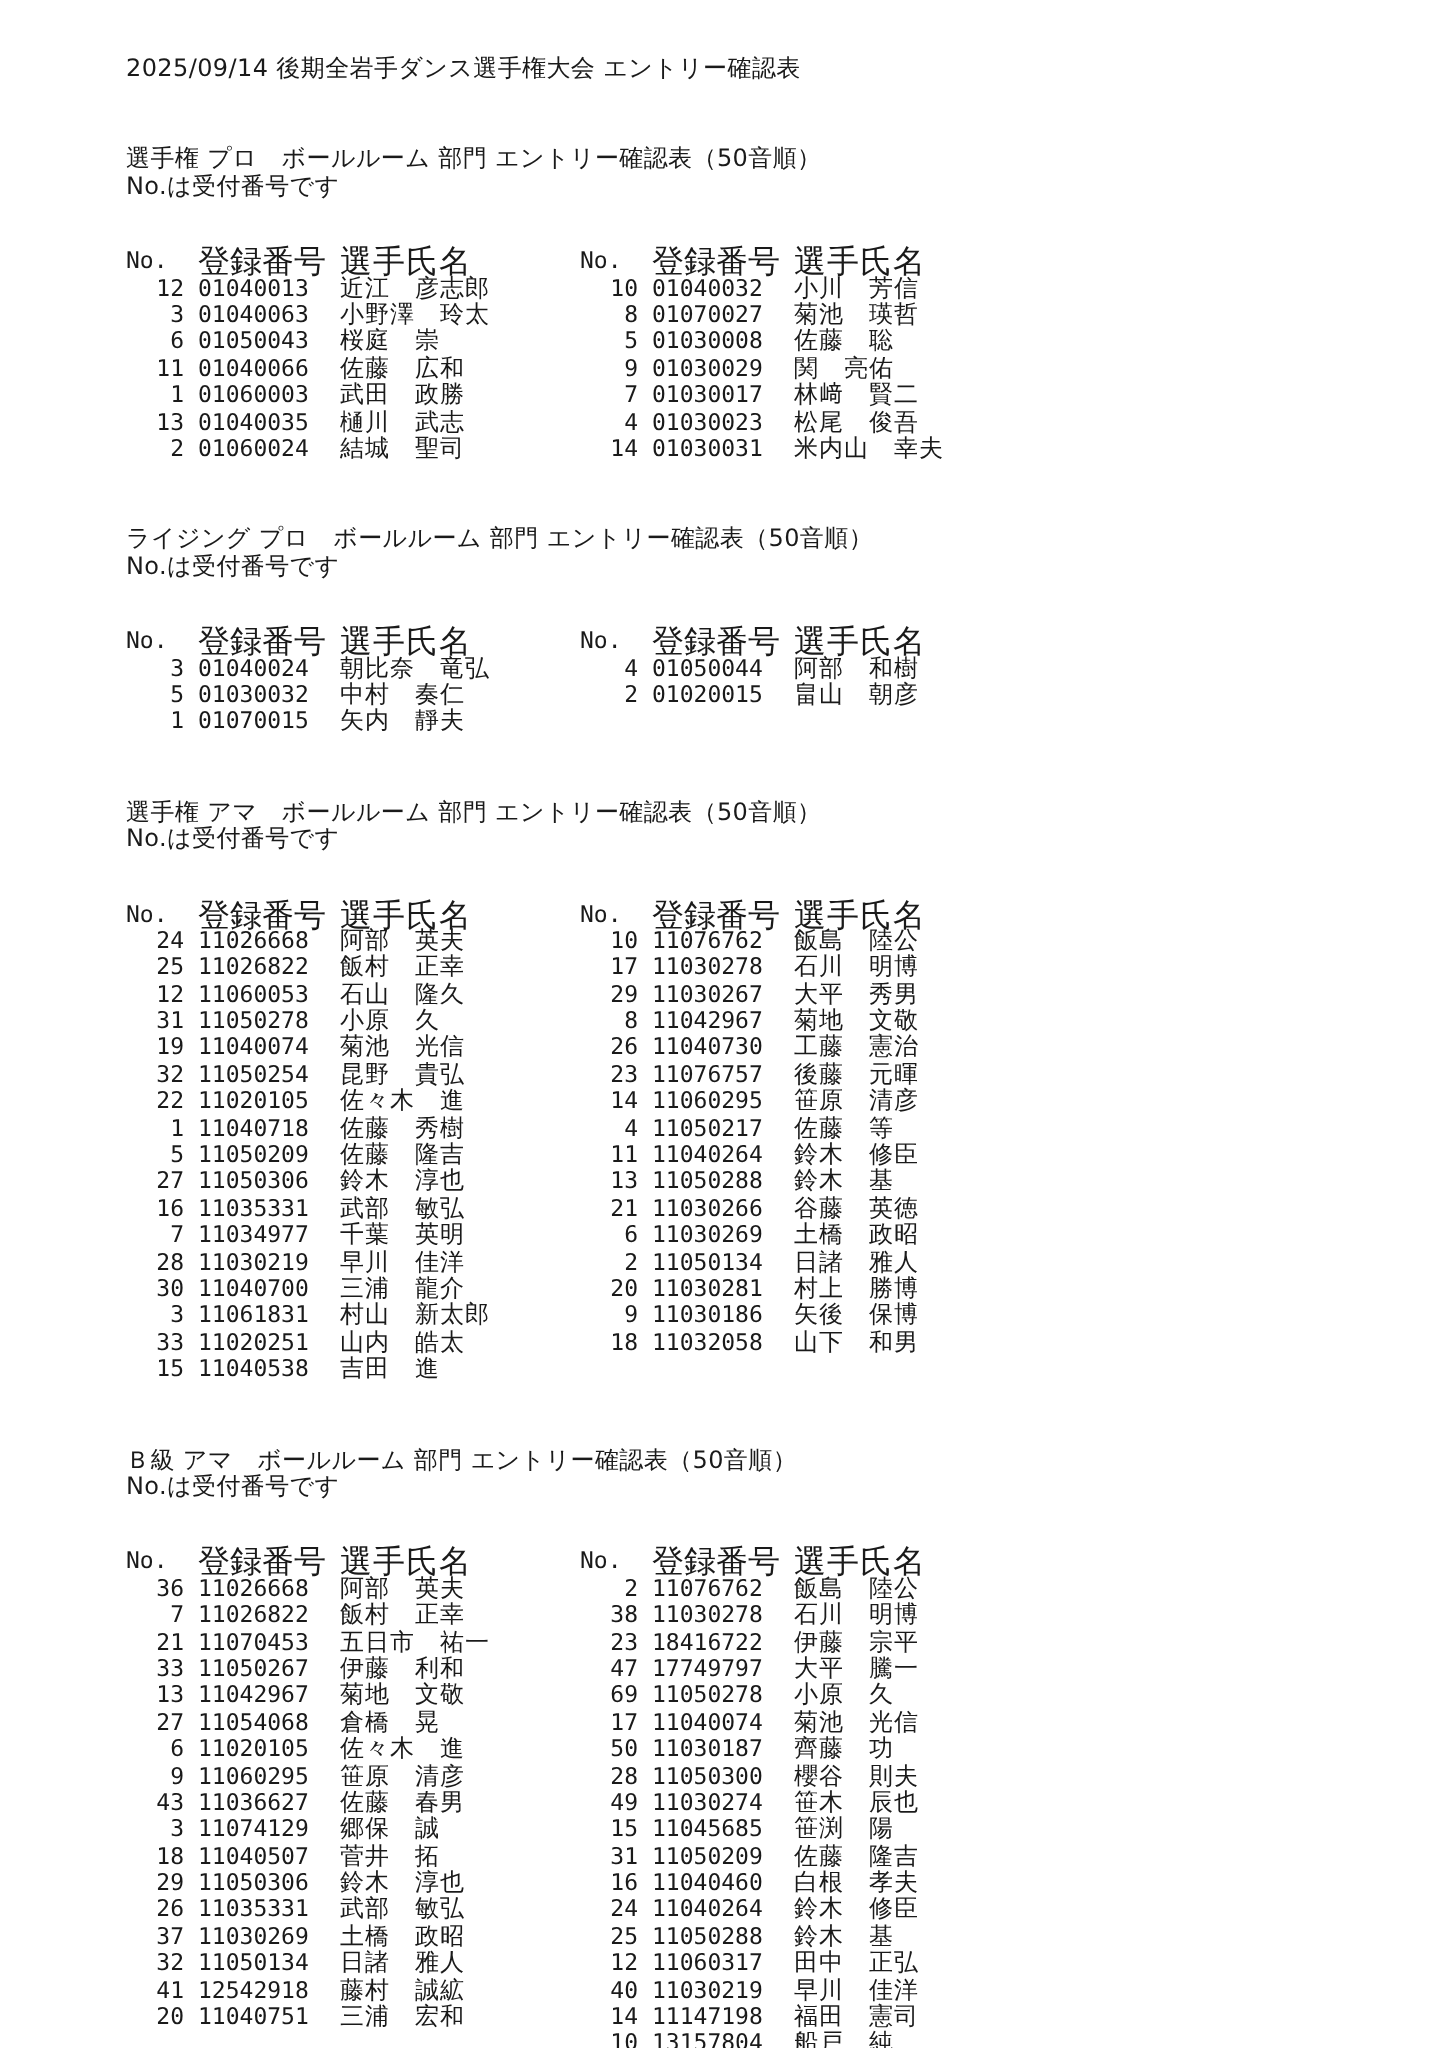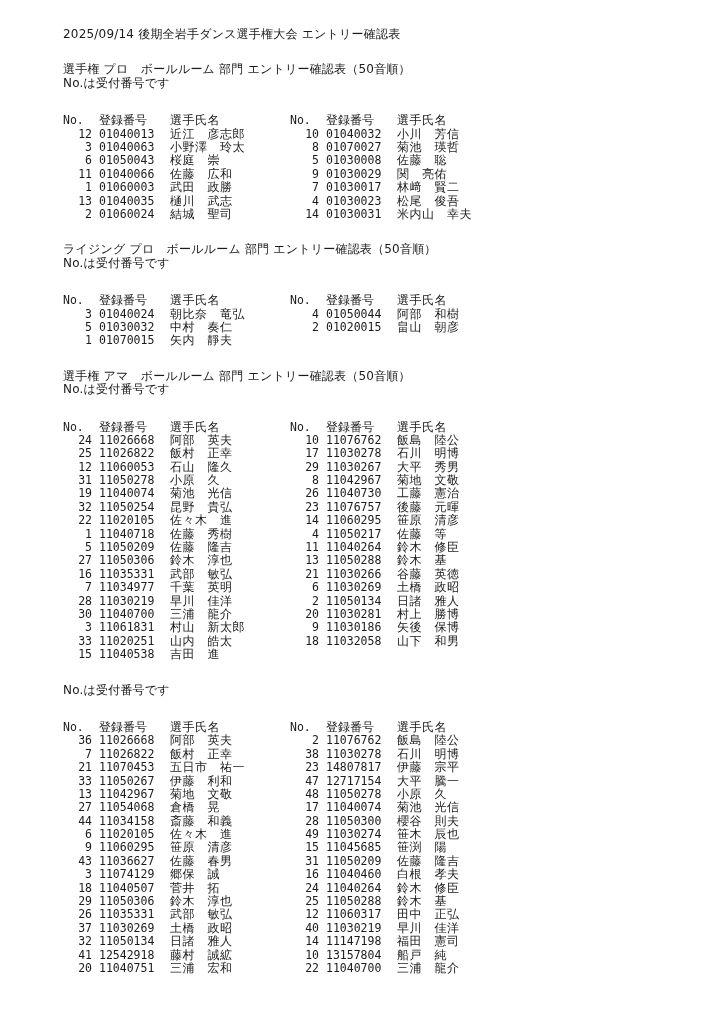--- a/index.html
+++ b/index.html
@@ -7,39 +7,39 @@
     width: 724px; height: 1024px; overflow: hidden;
     font-family: "DejaVu Sans", sans-serif;
     color: #1a1a1a;
     -webkit-font-smoothing: antialiased;
   }
   .page { padding: 28px 20px 0 63px; }
   .title {
     font-size: 12px; line-height: 13.4px; white-space: pre;
     letter-spacing: 0.2px;
   }
-  .section { margin-top: 22px; }
+  .section { margin-top: 32px; }
   .heading, .note {
     font-size: 12px; line-height: 13.4px; white-space: pre;
     letter-spacing: 0.2px;
   }
   .tables { margin-top: 24px; display: flex; align-items: flex-start; }
   .table { width: 227px; flex: 0 0 227px; }
   .row { display: flex; height: 13.4px; line-height: 13.4px; font-size: 12px; }
   .c-no {
     width: 29px; flex: 0 0 29px; text-align: right;
     font-family: "DejaVu Sans Mono", monospace; font-size: 11.5px;
   }
   .c-reg {
     margin-left: 7px; width: 71px; flex: 0 0 71px;
     font-family: "DejaVu Sans Mono", monospace; font-size: 11.5px;
   }
   .c-name { white-space: pre; letter-spacing: 0.5px; }
   .row.head .c-no { text-align: left; font-family: "DejaVu Sans Mono", monospace; }
-  .row.head .c-reg, .row.head .c-name { font-family: "DejaVu Sans", sans-serif; font-size: 12px; }
+  .row.head .c-reg, .row.head .c-name { font-family: "DejaVu Sans", sans-serif; font-size: 16px; }
 </style>
 </head>
 <body>
 
 <div class="page">
   <div class="title">2025/09/14 後期全岩手ダンス選手権大会 エントリー確認表</div>
   <div id="sections">
       <div class="section">
         <div class="heading">選手権 プロ　ボールルーム 部門 エントリー確認表（50音順）</div>
         <div class="note">No.は受付番号です</div>
@@ -354,20 +354,21 @@
             </div>
             <div class="row">
               <span class="c-no">18</span>
               <span class="c-reg">11032058</span>
               <span class="c-name">山下　和男</span>
             </div>
           </div>
         </div>
       </div>
       <div class="section">
+        <div class="heading">Ｂ級 アマ　ボールルーム 部門 エントリー確認表（50音順）</div>
         <div class="note">No.は受付番号です</div>
         <div class="tables">
           <div class="table">
             <div class="row head">
               <span class="c-no">No.</span>
               <span class="c-reg">登録番号</span>
               <span class="c-name">選手氏名</span>
             </div>
             <div class="row">
               <span class="c-no">36</span>
@@ -393,25 +394,20 @@
               <span class="c-no">13</span>
               <span class="c-reg">11042967</span>
               <span class="c-name">菊地　文敬</span>
             </div>
             <div class="row">
               <span class="c-no">27</span>
               <span class="c-reg">11054068</span>
               <span class="c-name">倉橋　晃</span>
             </div>
             <div class="row">
-              <span class="c-no">44</span>
-              <span class="c-reg">11034158</span>
-              <span class="c-name">斎藤　和義</span>
-            </div>
-            <div class="row">
               <span class="c-no">6</span>
               <span class="c-reg">11020105</span>
               <span class="c-name">佐々木　進</span>
             </div>
             <div class="row">
               <span class="c-no">9</span>
               <span class="c-reg">11060295</span>
               <span class="c-name">笹原　清彦</span>
             </div>
             <div class="row">
@@ -471,37 +467,42 @@
               <span class="c-reg">11076762</span>
               <span class="c-name">飯島　陸公</span>
             </div>
             <div class="row">
               <span class="c-no">38</span>
               <span class="c-reg">11030278</span>
               <span class="c-name">石川　明博</span>
             </div>
             <div class="row">
               <span class="c-no">23</span>
-              <span class="c-reg">14807817</span>
+              <span class="c-reg">18416722</span>
               <span class="c-name">伊藤　宗平</span>
             </div>
             <div class="row">
               <span class="c-no">47</span>
-              <span class="c-reg">12717154</span>
+              <span class="c-reg">17749797</span>
               <span class="c-name">大平　騰一</span>
             </div>
             <div class="row">
-              <span class="c-no">48</span>
+              <span class="c-no">69</span>
               <span class="c-reg">11050278</span>
               <span class="c-name">小原　久</span>
             </div>
             <div class="row">
               <span class="c-no">17</span>
               <span class="c-reg">11040074</span>
               <span class="c-name">菊池　光信</span>
+            </div>
+            <div class="row">
+              <span class="c-no">50</span>
+              <span class="c-reg">11030187</span>
+              <span class="c-name">齊藤　功</span>
             </div>
             <div class="row">
               <span class="c-no">28</span>
               <span class="c-reg">11050300</span>
               <span class="c-name">櫻谷　則夫</span>
             </div>
             <div class="row">
               <span class="c-no">49</span>
               <span class="c-reg">11030274</span>
               <span class="c-name">笹木　辰也</span>

